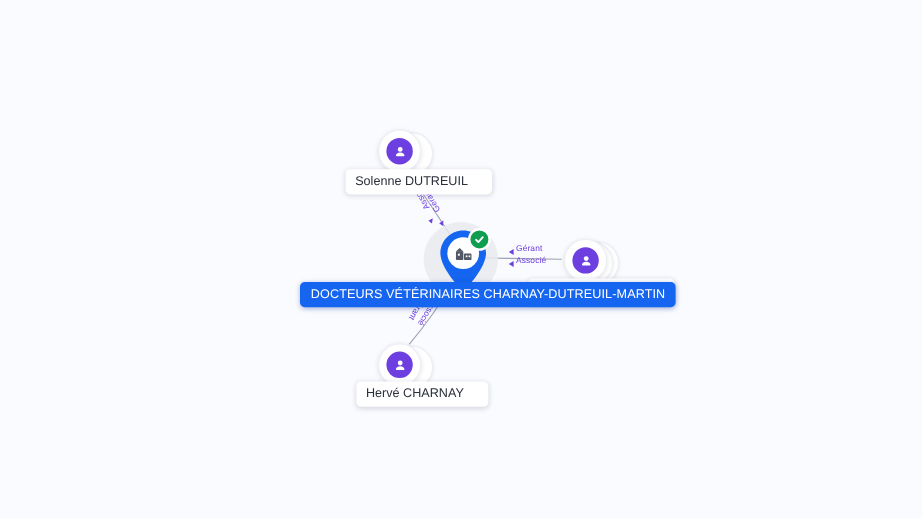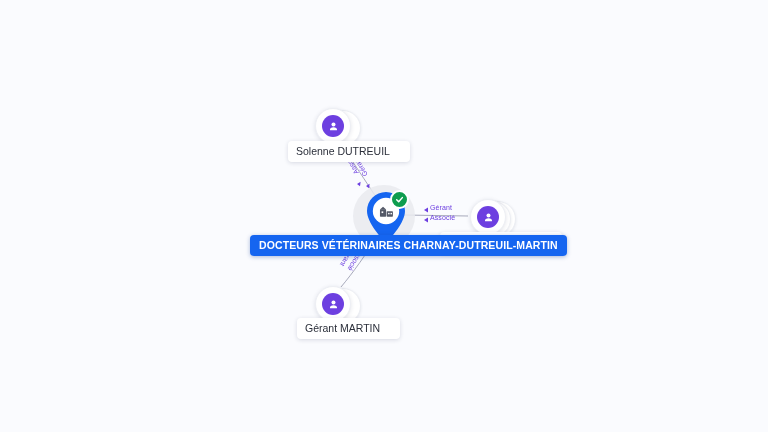--- a/index.html
+++ b/index.html
@@ -214,21 +214,21 @@
     <div class="ring ring-back2"></div>
     <div class="avatar-plate">
       <div class="avatar-disc">
         <svg width="13" height="13" viewBox="0 0 24 24" fill="#ffffff">
           <circle cx="12" cy="8.3" r="3.7"></circle>
           <path d="M12 13.2c-4 0-6.6 2.3-6.6 4.6 0 .7 .5 1.2 1.2 1.2h10.8c.7 0 1.2-.5 1.2-1.2 0-2.3-2.6-4.6-6.6-4.6z"></path>
         </svg>
       </div>
     </div>
   </div>
-  <div class="node-label" style="left:297px; top:318px;">Gérant MARTIN</div>
+  <div class="node-label" style="left:297px; top:318px;">Hervé CHARNAY</div>
 
   <div class="company-node" style="left:362px; top:190px;">
     <div class="pin-halo"></div>
     <svg class="pin-shape" width="48" height="56" viewBox="0 0 48 56">
       <path d="M24 2 C13.5 2 5 10.5 5 21 C5 32.5 19 47.5 23 52.5 a1.3 1.3 0 0 0 2 0 C29 47.5 43 32.5 43 21 C43 10.5 34.5 2 24 2 Z" fill="#1565f0"></path>
       <circle cx="24" cy="21" r="13.2" fill="#ffffff"></circle>
     </svg>
     <svg style="position:absolute; left:16px; top:13px;" width="17" height="16" viewBox="0 0 24 24">
       <rect x="2.2" y="9.5" width="9.2" height="11" rx="1" fill="#535866"></rect>
       <rect x="12.2" y="12.5" width="9.4" height="8" rx="1" fill="#535866"></rect>
@@ -237,15 +237,15 @@
       <rect x="14.4" y="14.8" width="2.2" height="2.2" fill="#ffffff"></rect>
       <rect x="18" y="14.8" width="2.2" height="2.2" fill="#ffffff"></rect>
     </svg>
     <div class="pin-badge">
       <svg width="9" height="9" viewBox="0 0 24 24" fill="none" stroke="#ffffff" stroke-width="4" stroke-linecap="round" stroke-linejoin="round">
         <path d="M4.5 12.8 L9.8 18 L19.5 7"></path>
       </svg>
     </div>
   </div>
 
-  <div class="node-label primary" style="left:250px; top:235px;font-weight:bold;">DOCTEURS VÉTÉRINAIRES CHARNAY-DUTREUIL-MARTIN</div>
+  <div class="node-label primary" style="left:250px; top:235px;">DOCTEURS VÉTÉRINAIRES CHARNAY-DUTREUIL-MARTIN</div>
 
 </div>
 
 </body></html>

